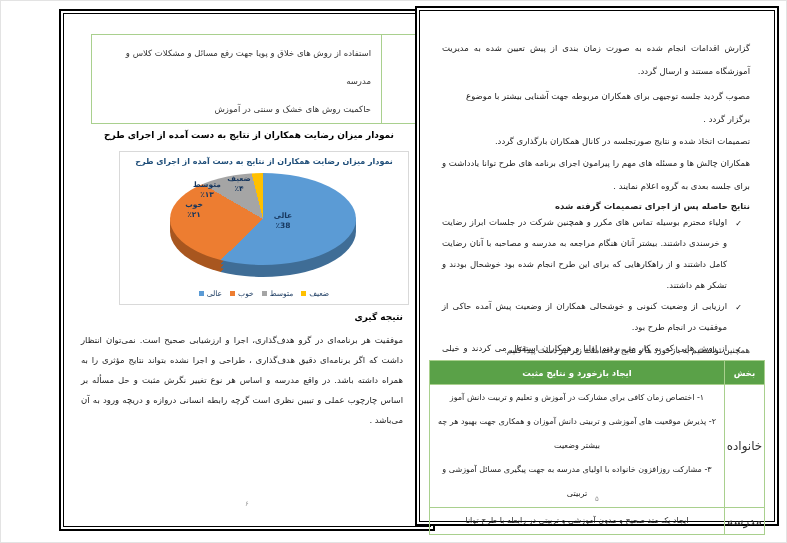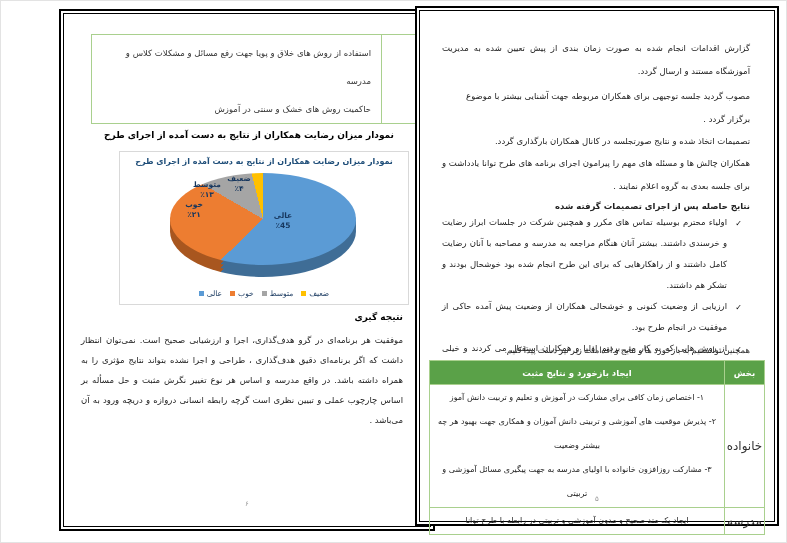--- a/index.html
+++ b/index.html
@@ -87,21 +87,21 @@
 
   <div class="chart-box">
     <div class="chart-title">نمودار میزان رضایت همکاران از نتایج به دست آمده از اجرای طرح</div>
     <div class="pie-area">
       <div class="pie-layer pie-depth pie-depth-3" style="background: conic-gradient(rgb(63, 109, 150) 0deg, rgb(63, 109, 150) 225.882deg, rgb(168, 86, 31) 225.882deg, rgb(168, 86, 31) 300deg, rgb(117, 117, 117) 300deg, rgb(117, 117, 117) 345.882deg, rgb(179, 137, 0) 345.882deg, rgb(179, 137, 0) 360deg);"></div>
       <div class="pie-layer pie-depth pie-depth-2" style="background: conic-gradient(rgb(63, 109, 150) 0deg, rgb(63, 109, 150) 225.882deg, rgb(168, 86, 31) 225.882deg, rgb(168, 86, 31) 300deg, rgb(117, 117, 117) 300deg, rgb(117, 117, 117) 345.882deg, rgb(179, 137, 0) 345.882deg, rgb(179, 137, 0) 360deg);"></div>
       <div class="pie-layer pie-depth pie-depth-1" style="background: conic-gradient(rgb(63, 109, 150) 0deg, rgb(63, 109, 150) 225.882deg, rgb(168, 86, 31) 225.882deg, rgb(168, 86, 31) 300deg, rgb(117, 117, 117) 300deg, rgb(117, 117, 117) 345.882deg, rgb(179, 137, 0) 345.882deg, rgb(179, 137, 0) 360deg);"></div>
       <div class="pie-layer pie-top" style="background: conic-gradient(rgb(91, 155, 213) 0deg, rgb(91, 155, 213) 225.882deg, rgb(237, 125, 49) 225.882deg, rgb(237, 125, 49) 300deg, rgb(165, 165, 165) 300deg, rgb(165, 165, 165) 345.882deg, rgb(255, 192, 0) 345.882deg, rgb(255, 192, 0) 360deg);"></div>
       <div class="plab plab-aali">
         <div>عالی</div>
-          <div>٪45</div>
+          <div>٪38</div>
       </div>
       <div class="plab plab-khoob">
         <div>خوب</div>
           <div>٪۲۱</div>
       </div>
       <div class="plab plab-motevaset">
         <div>متوسط</div>
           <div>٪۱۳</div>
       </div>
       <div class="plab plab-zaeef">

